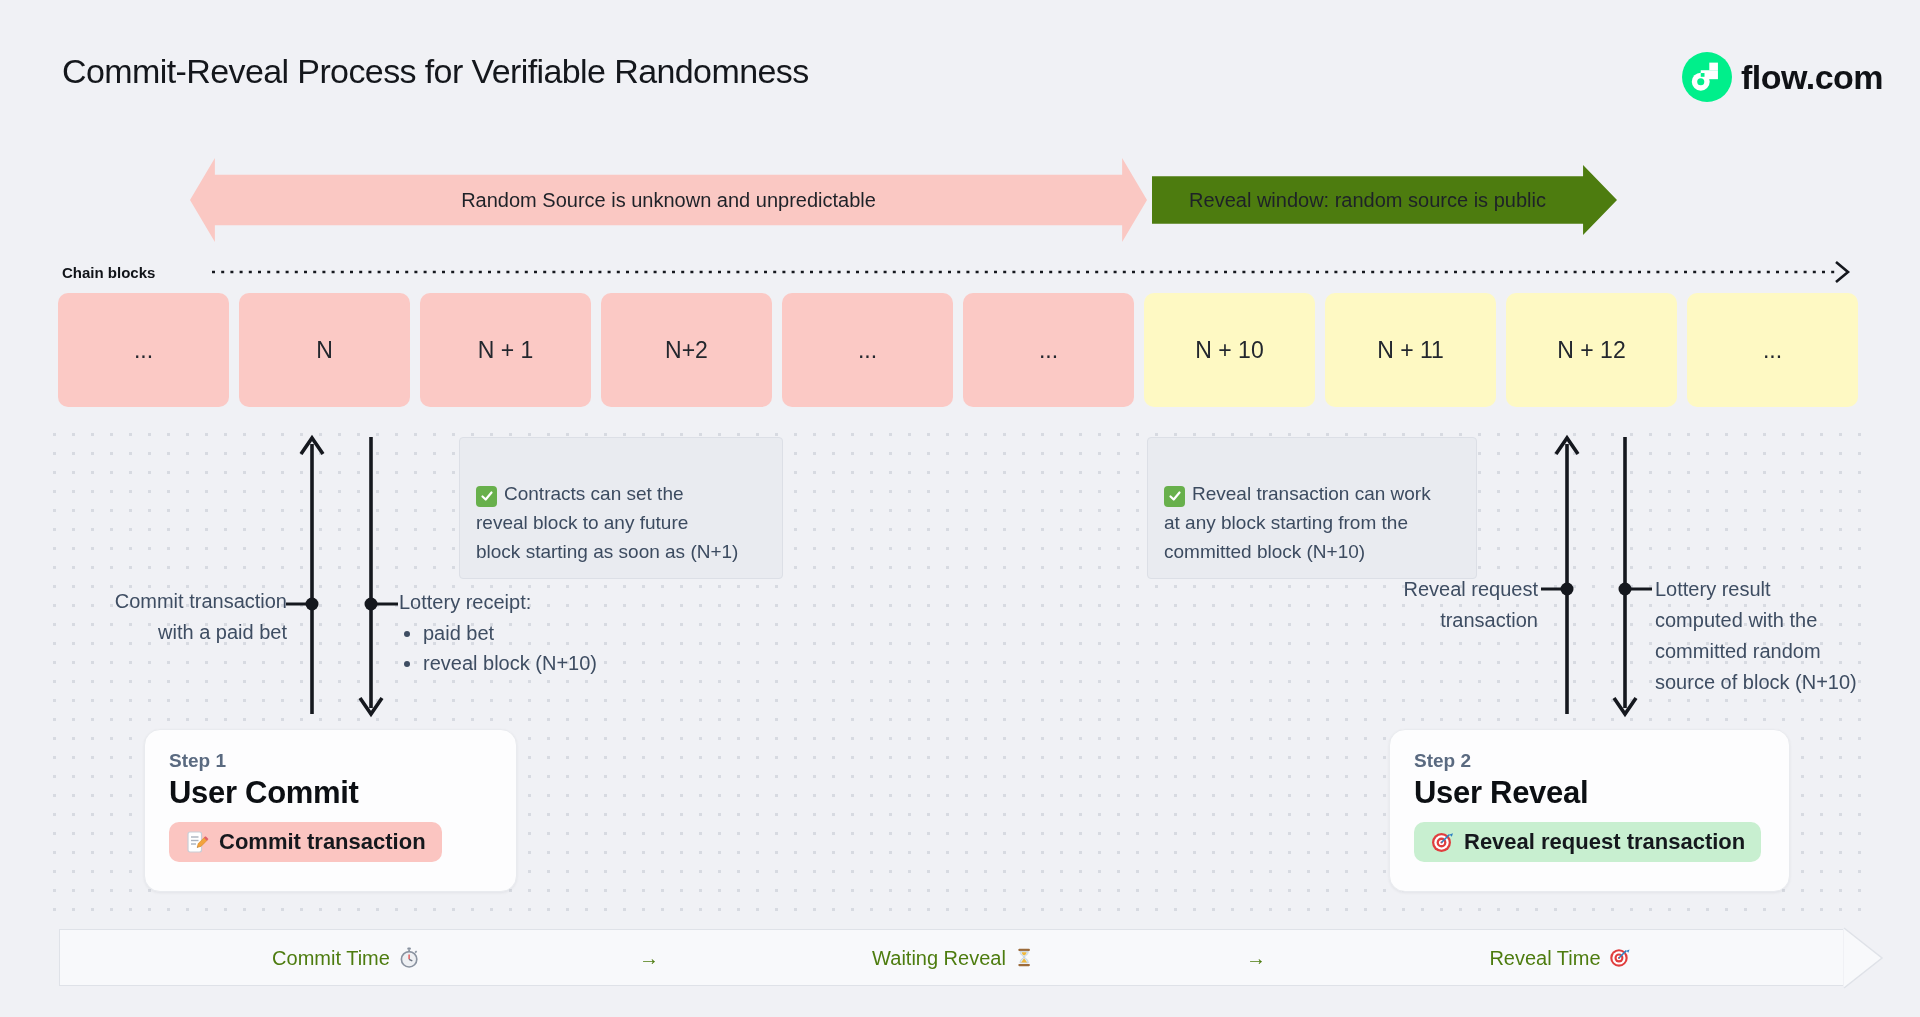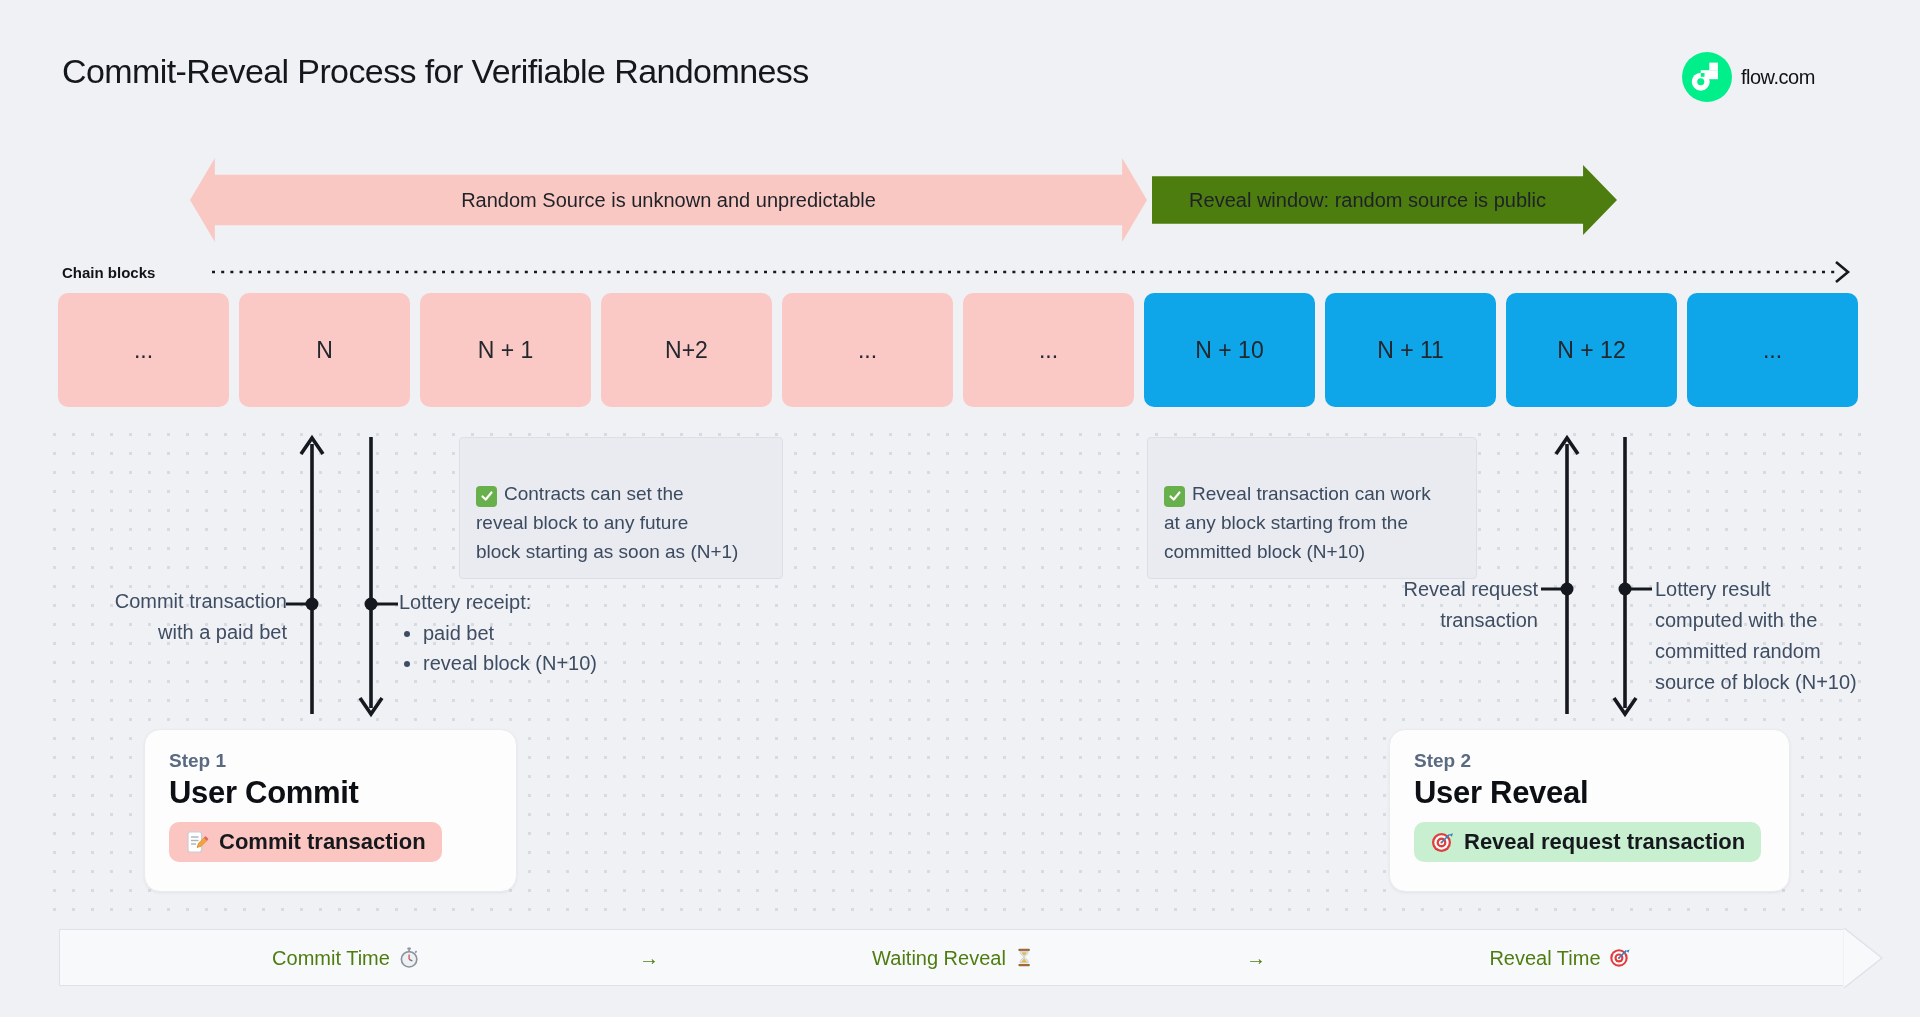--- a/index.html
+++ b/index.html
@@ -21,21 +21,21 @@
 
   
   .page-title {
     position:absolute; left:62px; top:52px;
     font-size:34px; font-weight:400; letter-spacing:-0.6px; color:#14171c;
   }
   .brand {
     position:absolute; left:1682px; top:52px;
     display:flex; align-items:center; gap:9px;
   }
-  .brand-name { font-size:20px; font-weight:400; letter-spacing:-0.5px; color:#101216; }
+  .brand-name { font-size:34px; font-weight:700; letter-spacing:-0.5px; color:#101216; }
 
   
   .harrow {
     position:absolute; display:flex; align-items:center; justify-content:center;
     font-size:20px; color:#1e2228;
   }
   .harrow-red {
     left:190px; top:158px; width:957px; height:84px; background:#fac8c3;
     clip-path: polygon(0 50%, 2.6% 0, 2.6% 20%, 97.4% 20%, 97.4% 0, 100% 50%,
                        97.4% 100%, 97.4% 80%, 2.6% 80%, 2.6% 100%);
@@ -53,21 +53,21 @@
   }
   .blocks {
     position:absolute; left:58px; top:293px; width:1800px; height:114px;
     display:flex; gap:10px;
   }
   .block {
     flex:1; border-radius:10px; display:flex; align-items:center; justify-content:center;
     font-size:23px; font-weight:500; color:#23272e;
   }
   .block.commit { background:#fbc9c5; }
-  .block.reveal { background:#0ea5e9; }
+  .block.reveal { background:#fef9c3; }
 
   
   .connector-layer { position:absolute; left:0; top:0; pointer-events:none; }
 
   
   .note {
     position:absolute; background:#e9ebf0; border:1px solid #dcdfe6; border-radius:4px;
     padding:12px 16px; font-size:19px; line-height:29px; color:#3c4b60;
     white-space:pre-line;
   }

